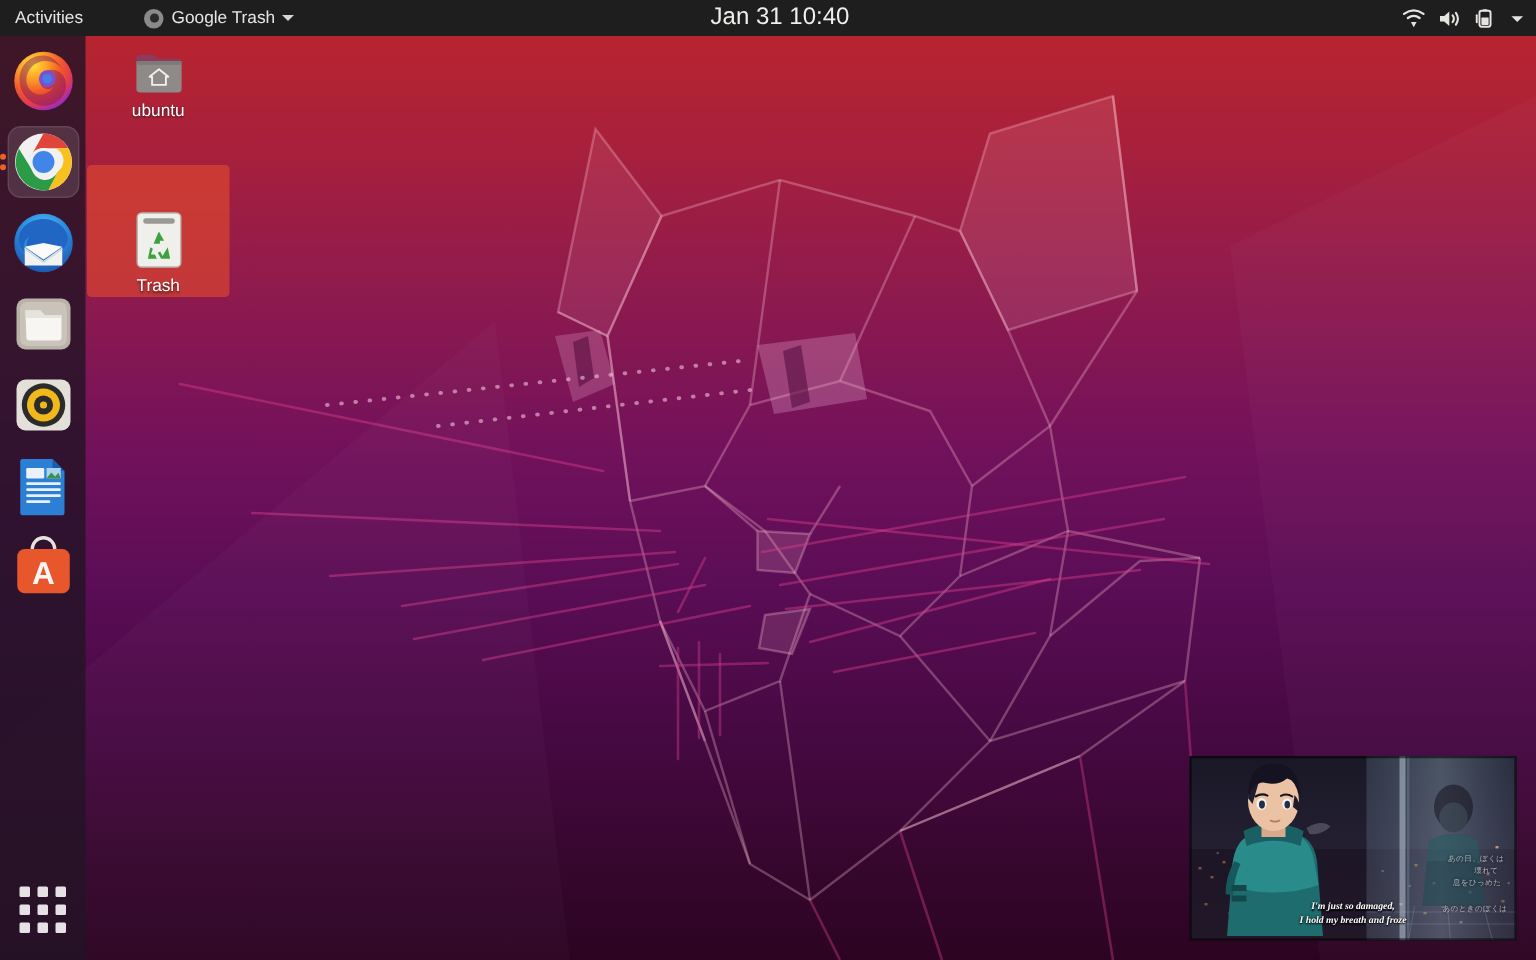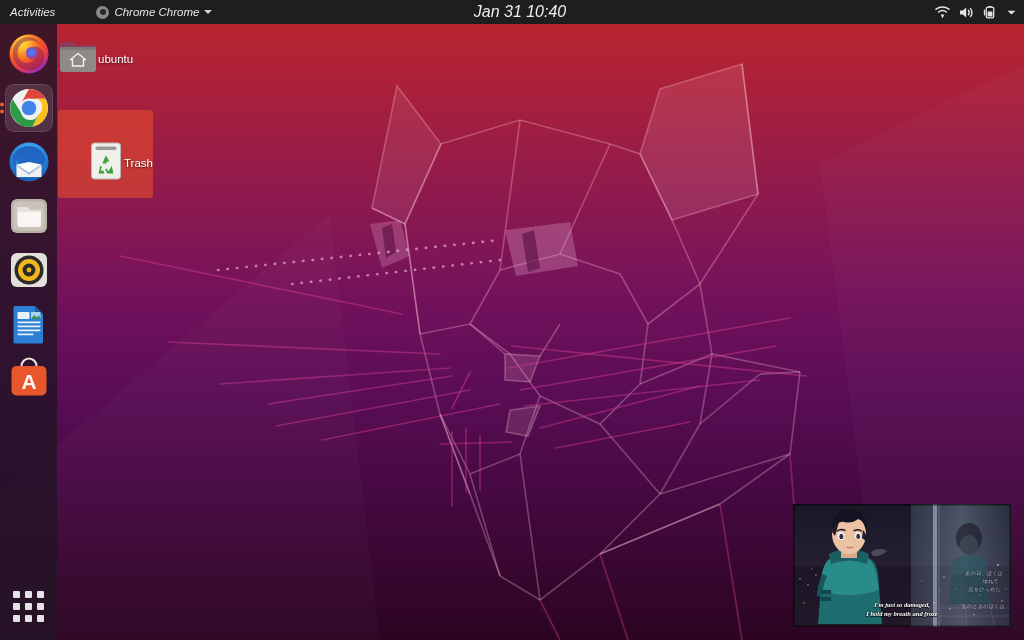--- a/index.html
+++ b/index.html
@@ -42,21 +42,20 @@
   #topbar {
     position: absolute;
     left: 0; top: 0;
     width: 1024px; height: 24px;
     background: #1E1E1E;
     display: flex;
     align-items: center;
     z-index: 50;
     color: #E8E6E3;
     font-size: 11.5px;
-    font-style: italic;
   }
   #activities {
     padding: 0 9px 0 10px;
     height: 24px;
     line-height: 24px;
     cursor: pointer;
     white-space: nowrap;
   }
   #app-menu {
     display: flex;
@@ -171,21 +170,21 @@
     width: 7px; height: 7px;
     background: #E6E1E4;
     border-radius: 1px;
   }
 
   
   .desk-icon {
     position: absolute;
     width: 95px;
     display: flex;
-    flex-direction: row;
+    flex-direction: column;
     align-items: center;
     cursor: pointer;
     z-index: 10;
     padding-top: 7px;
     box-sizing: border-box;
   }
   .desk-icon.selected {
     background: rgba(227, 74, 45, 0.62);
     border-radius: 3px;
     justify-content: flex-end;
@@ -333,21 +332,21 @@
         <path d="M820 140 L1024 40 L1024 616 L880 616 Z"></path>
       </g>
     </svg>
   </div>
 
   <div id="topbar">
     <div id="activities">Activities</div>
 
     <div id="app-menu">
       <span class="chrome-mini"></span>
-      <span>Chrome Chrome</span>
+      <span>Google Trash</span>
       <span class="caret-down"></span>
     </div>
 
     <div id="clock">
       <span>Jan 31  10:40</span>
     </div>
 
     <div id="tray">
       <svg class="tray-ico" width="15" height="13" viewBox="0 0 15 13">
         <path d="M1 3.2 Q7.5 -1.4 14 3.2" stroke="#E6E4E1" stroke-width="1.5" fill="none" stroke-linecap="round"></path>

